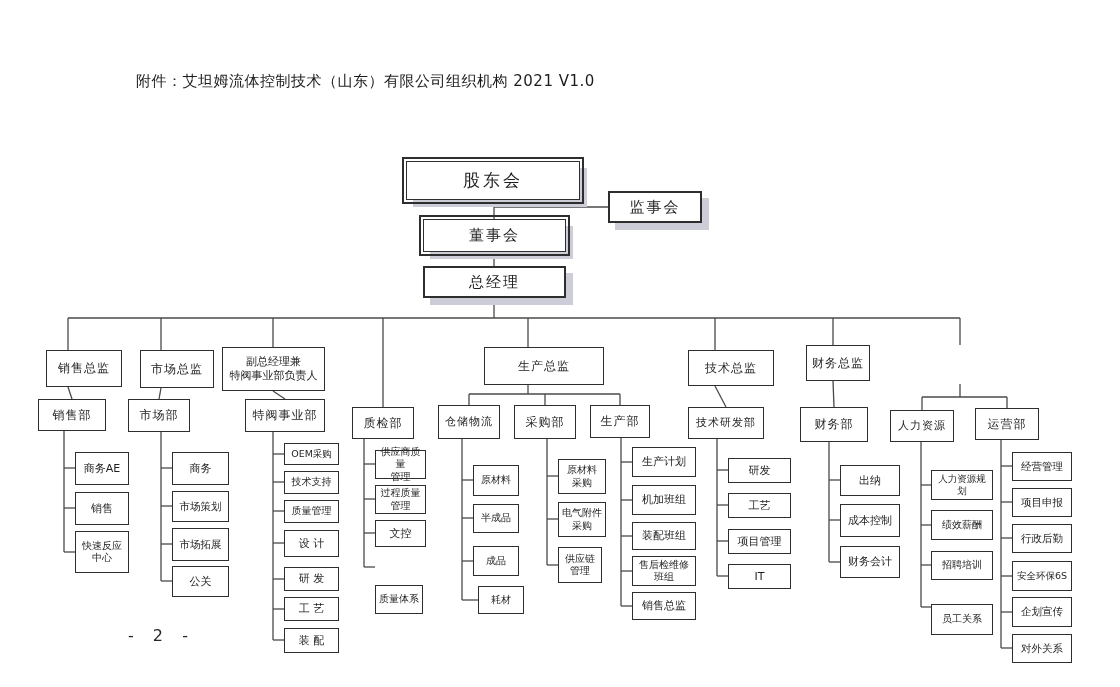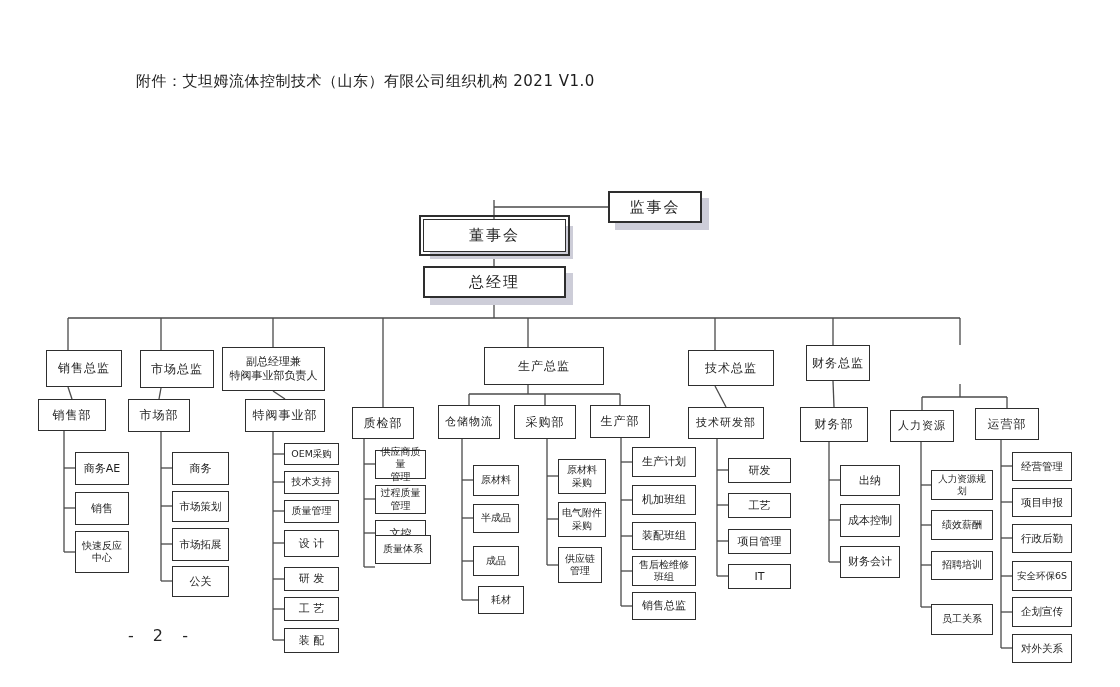--- a/index.html
+++ b/index.html
@@ -140,20 +140,21 @@
 
     <line x1="1001" y1="440" x2="1001" y2="648"></line>
     <line x1="1001" y1="466" x2="1012" y2="466"></line>
     <line x1="1001" y1="502" x2="1012" y2="502"></line>
     <line x1="1001" y1="538" x2="1012" y2="538"></line>
     <line x1="1001" y1="576" x2="1012" y2="576"></line>
     <line x1="1001" y1="612" x2="1012" y2="612"></line>
     <line x1="1001" y1="648" x2="1012" y2="648"></line>
   </svg>
 
+  <div class="box top1 dbl shadow" style="left:406px;top:161px;width:174px;height:39px">股东会</div>
   <div class="box top2 shadow" style="left:608px;top:191px;width:94px;height:32px;border-width:2px">监事会</div>
   <div class="box top2 dbl shadow" style="left:423px;top:219px;width:143px;height:33px">董事会</div>
   <div class="box top2 shadow" style="left:423px;top:266px;width:143px;height:32px;border-width:2px">总经理</div>
 
   <div class="box dir" style="left:30px;top:350px;width:76px;height:37px">销售总监</div>
   <div class="box dir" style="left:124px;top:350px;width:74px;height:38px">市场总监</div>
   <div class="box dir2" style="left:222px;top:347px;width:103px;height:44px">副总经理兼
 特阀事业部负责人</div>
   <div class="box dir" style="left:468px;top:347px;width:120px;height:38px">生产总监</div>
   <div class="box dir" style="left:672px;top:350px;width:86px;height:36px">技术总监</div>
@@ -187,21 +188,21 @@
   <div class="box leaf" style="left:284px;top:530px;width:55px;height:27px">设 计</div>
   <div class="box leaf" style="left:284px;top:567px;width:55px;height:24px">研 发</div>
   <div class="box leaf" style="left:284px;top:597px;width:55px;height:24px">工 艺</div>
   <div class="box leaf" style="left:284px;top:628px;width:55px;height:25px">装 配</div>
 
   <div class="box leaf fs10" style="left:375px;top:450px;width:51px;height:29px">供应商质量
 管理</div>
   <div class="box leaf fs10" style="left:375px;top:485px;width:51px;height:29px">过程质量
 管理</div>
   <div class="box leaf" style="left:375px;top:520px;width:51px;height:27px">文控</div>
-  <div class="box leaf fs10" style="left:375px;top:535px;width:56px;height:29px">质量体系</div>
+  <div class="box leaf fs10" style="left:375px;top:585px;width:48px;height:29px">质量体系</div>
 
   <div class="box leaf fs10" style="left:473px;top:465px;width:46px;height:31px">原材料</div>
   <div class="box leaf fs10" style="left:473px;top:504px;width:46px;height:29px">半成品</div>
   <div class="box leaf fs10" style="left:473px;top:546px;width:46px;height:30px">成品</div>
   <div class="box leaf fs10" style="left:478px;top:586px;width:46px;height:28px">耗材</div>
 
   <div class="box leaf fs10" style="left:558px;top:459px;width:48px;height:35px">原材料
 采购</div>
   <div class="box leaf fs10" style="left:558px;top:502px;width:48px;height:35px">电气附件
 采购</div>

